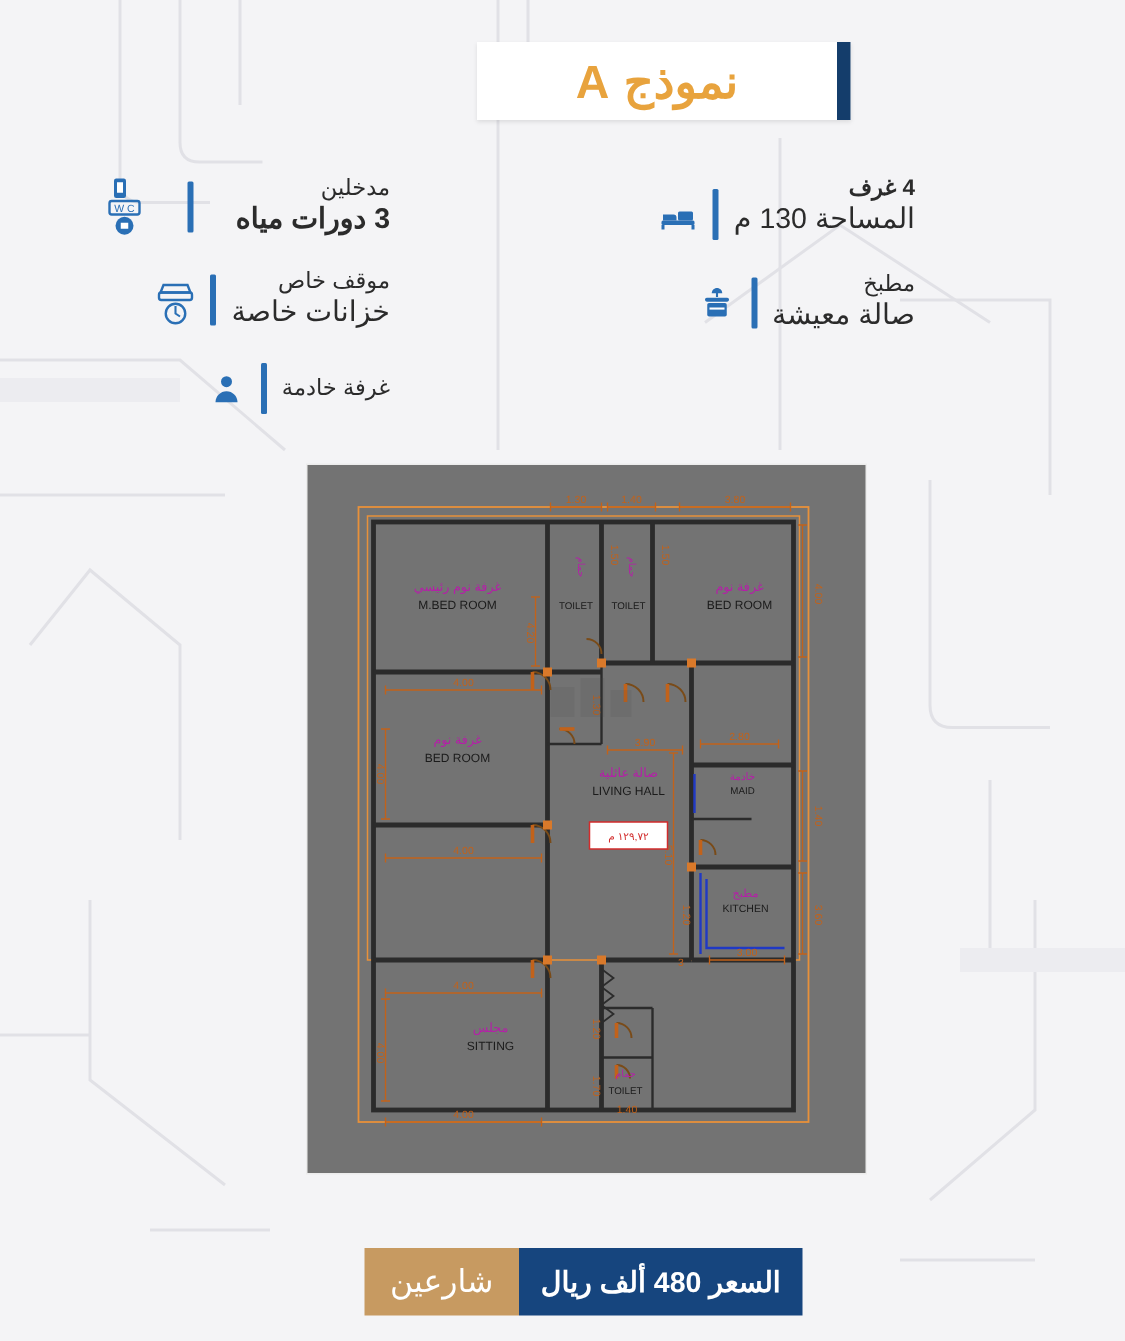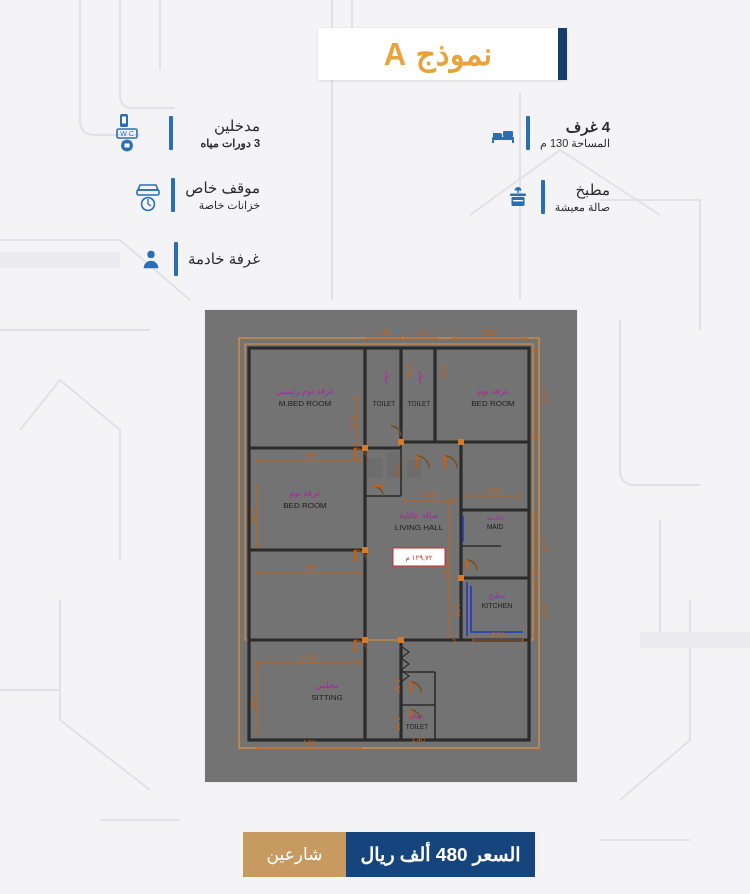--- a/index.html
+++ b/index.html
@@ -33,21 +33,21 @@
   }
   .feat .bar{width:4px;height:34px;background:#2a6fb5;border-radius:1px;}
   .feat .ico{
     width:26px;height:30px;display:flex;align-items:center;justify-content:center;
     color:#2a6fb5;
   }
   .feat .txt{
     text-align:right;line-height:1.28;font-size:15px;color:#2b2b2b;
   }
   .feat .txt b{font-weight:bold;}
-  .feat .txt .l2{font-size:11px;}
+  .feat .txt .l2{font-size:19px;}
 
   #f-right-1{right:490px;top:8px;gap:28px;}
   #f-right-2{right:490px;top:70px;}
   #f-right-3{right:490px;top:134px;gap:10px;}
   #f-left-1{right:140px;top:8px;align-items:flex-end;}
   #f-left-2{right:140px;top:72px;}
 
   
   .plan-panel{
     position:absolute;left:205px;top:310px;width:372px;height:472px;
@@ -61,21 +61,21 @@
     position:absolute;left:243px;top:832px;width:292px;height:45px;display:flex;
   }
   .price{
     flex:0 0 189px;background:#16457e;color:#fff;
     display:flex;align-items:center;justify-content:center;
     font-size:19px;font-weight:bold;direction:rtl;letter-spacing:.3px;
   }
   .streets{
     flex:0 0 103px;background:#c79a61;color:#fff;
     display:flex;align-items:center;justify-content:center;
-    font-size:17px;direction:rtl;
+    font-size:21px;direction:rtl;
   }
 </style>
 </head>
 <body>
 
 <div class="bg-art">
   <svg viewBox="0 0 750 894" fill="none" xmlns="http://www.w3.org/2000/svg">
     <g stroke="#e1e1e6" stroke-width="2">
       <path d="M80 0 L80 120 Q80 135 95 135 L140 135"></path>
       <path d="M120 0 L120 95 Q120 108 133 108 L175 108"></path>

